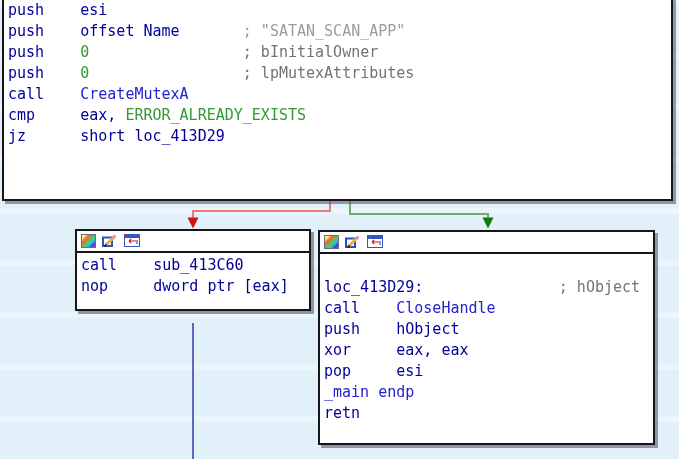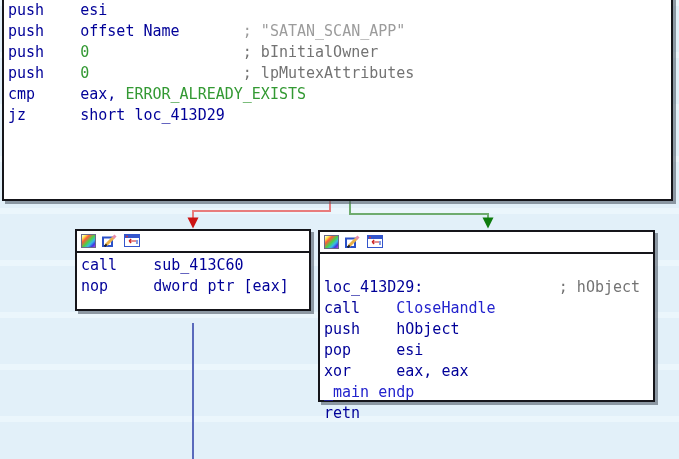--- a/index.html
+++ b/index.html
@@ -13,21 +13,21 @@
     background-image:repeating-linear-gradient(180deg,#ebf6fc 0 6px,#e2f0f9 6px 52px);
   }
   #edges{position:absolute;left:0;top:0;width:679px;height:459px;z-index:1;pointer-events:none;}
   .node{
     position:absolute;z-index:2;box-sizing:border-box;
     background:#ffffff;border:2px solid #15151a;
     box-shadow:3px 3px 0 rgba(82,92,104,0.60);
   }
   #node-entry{left:2px;top:-4px;width:671px;height:205px;}
   #node-false{left:75px;top:229px;width:236px;height:82px;}
-  #node-true{left:318px;top:230px;width:337px;height:172px;}
+  #node-true{left:318px;top:230px;width:337px;height:215px;}
   .titlebar{
     height:22px;box-sizing:border-box;border-bottom:2px solid #15151a;
     display:flex;align-items:center;gap:6px;padding:0 4px;background:#ffffff;
   }
   .code{padding:2px 0 0 4px;}
   #node-entry .code{padding:2px 0 0 4px;}
   .code-line{
     white-space:pre;font-size:15px;line-height:21px;height:21px;
     color:#000098;letter-spacing:0;
   }
@@ -54,20 +54,21 @@
     <polygon points="482.5,217.5 493.5,217.5 488,228.5" fill="#0e7c0e"></polygon>
     <polyline fill="none" stroke-width="2" points="193,323 193,459" stroke="#5a6abc"></polyline>
   </svg>
 
   <div class="node" id="node-entry">
     <div class="code">
         <div class="code-line"><span class="c-mn">push    </span><span class="c-mn">esi</span></div>
         <div class="code-line"><span class="c-mn">push    </span><span class="c-mn">offset Name</span><span>       </span><span class="c-cg">; "SATAN_SCAN_APP"</span></div>
         <div class="code-line"><span class="c-mn">push    </span><span class="c-num">0</span><span>                 </span><span class="c-cb">; bInitialOwner</span></div>
         <div class="code-line"><span class="c-mn">push    </span><span class="c-num">0</span><span>                 </span><span class="c-cb">; lpMutexAttributes</span></div>
+        <div class="code-line"><span class="c-mn">call    </span><span class="c-imp">CreateMutexA</span></div>
         <div class="code-line"><span class="c-mn">cmp     </span><span class="c-mn">eax, </span><span class="c-num">ERROR_ALREADY_EXISTS</span></div>
         <div class="code-line"><span class="c-mn">jz      </span><span class="c-mn">short loc_413D29</span></div>
       </div>
   </div>
 
   <div class="node" id="node-false">
     <div class="titlebar">
       <span class="ic ic-colors"></span>
       <span class="ic">
         <svg width="16" height="13" viewBox="0 0 16 13">
@@ -112,20 +113,20 @@
           <path d="M12 7 H5 M5 7 l2.2 -2 M5 7 l2.2 2" stroke="#cc2222" stroke-width="1.2" fill="none"></path>
           <path d="M13 6 v4" stroke="#3355cc" stroke-width="1.2"></path>
         </svg>
       </span>
     </div>
     <div class="code">
         <div class="code-line">&nbsp;</div>
         <div class="code-line"><span class="c-mn">loc_413D29:</span><span>               </span><span class="c-cb">; hObject</span></div>
         <div class="code-line"><span class="c-mn">call    </span><span class="c-imp">CloseHandle</span></div>
         <div class="code-line"><span class="c-mn">push    </span><span class="c-mn">hObject</span></div>
+        <div class="code-line"><span class="c-mn">xor     </span><span class="c-mn">eax, eax</span></div>
         <div class="code-line"><span class="c-mn">pop     </span><span class="c-mn">esi</span></div>
-        <div class="code-line"><span class="c-mn">xor     </span><span class="c-mn">eax, eax</span></div>
         <div class="code-line"><span class="c-imp">_main endp</span></div>
         <div class="code-line"><span class="c-mn">retn</span></div>
       </div>
   </div>
 
 </div>
 
 </body></html>

